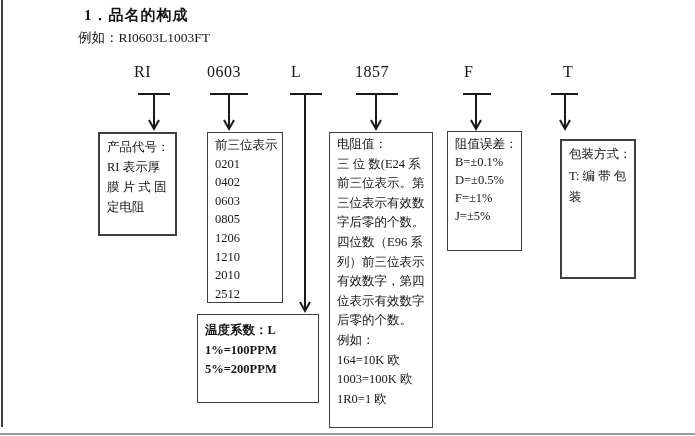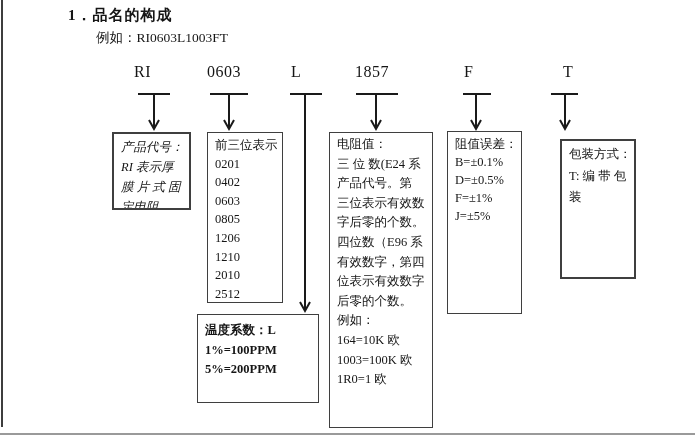--- a/index.html
+++ b/index.html
@@ -1,39 +1,39 @@
 <!DOCTYPE html>
 <html><head>
 <meta charset="utf-8">
 <style>
   html,body{margin:0;padding:0;background:#fff;}
   .canvas{
     position:relative;width:695px;height:436px;background:#ffffff;overflow:hidden;
     font-family:"Liberation Serif","DejaVu Serif",serif;color:#151515;
   }
   .abs{position:absolute;}
-  .page-title{left:68px;top:6px;font-size:15px;font-weight:bold;letter-spacing:1px;}
-  .example{left:96px;top:29px;font-size:13.5px;text-align:center;}
+  .page-title{left:84px;top:6px;font-size:15px;font-weight:bold;letter-spacing:1px;}
+  .example{left:78px;top:29px;font-size:13.5px;text-align:center;}
   .code{position:absolute;top:63px;font-size:16px;letter-spacing:.5px;}
   .code-product{left:134px;}
   .code-size{left:207px;}
   .code-tcr{left:291px;}
   .code-resistance{left:355px;}
   .code-tolerance{left:464px;}
   .code-packaging{left:563px;}
   .box{
     position:absolute;box-sizing:border-box;border:2px solid #3f3f3f;
     background:#fff;font-size:12.5px;padding:3px 7px;line-height:20px;
     white-space:nowrap;overflow:hidden;
   }
   .box-line{display:block;}
-  .box-product{left:112px;top:132px;width:79px;height:78px;line-height:20px;font-style:italic;}
+  .box-product{left:98px;top:132px;width:79px;height:104px;line-height:20px;}
   .box-size{left:207px;top:132px;width:76px;height:171px;line-height:18.6px;border-width:1.5px;}
   .box-resistance{left:329px;top:132px;width:104px;height:296px;line-height:19.6px;padding-top:2px;border-width:1.5px;}
-  .box-tolerance{left:447px;top:131px;width:75px;height:183px;line-height:18px;border-width:1.5px;}
+  .box-tolerance{left:447px;top:131px;width:75px;height:120px;line-height:18px;border-width:1.5px;}
   .box-packaging{left:537px;top:139px;width:76px;height:140px;line-height:21.5px;margin-left:23px;}
   .box-temperature{left:197px;top:314px;width:122px;height:89px;line-height:19.5px;padding-top:6px;border-width:1.5px;font-weight:bold;}
   .arrow-layer{left:0;top:0;width:695px;height:436px;pointer-events:none;}
   .page-border-left{left:1px;top:0;width:2px;height:427px;background:#3d3d3d;}
   .page-border-bottom{left:0;top:433px;width:695px;height:2px;background:#9a9a9a;}
 </style>
 </head>
 <body>
 
 <div class="canvas">
@@ -98,24 +98,25 @@
         <span class="box-line">1210</span>
         <span class="box-line">2010</span>
         <span class="box-line">2512</span>
       </div>
   </div>
 
   <div class="box box-resistance">
     <span class="box-line">电阻值：</span>
     <div>
         <span class="box-line">三 位 数(E24 系</span>
-        <span class="box-line">产品代号。第</span>
+        <span class="box-line">前三位表示。第</span>
         <span class="box-line">三位表示有效数</span>
         <span class="box-line">字后零的个数。</span>
         <span class="box-line">四位数（E96 系</span>
+        <span class="box-line">列）前三位表示</span>
         <span class="box-line">有效数字，第四</span>
         <span class="box-line">位表示有效数字</span>
         <span class="box-line">后零的个数。</span>
         <span class="box-line">例如：</span>
         <span class="box-line">164=10K 欧</span>
         <span class="box-line">1003=100K 欧</span>
         <span class="box-line">1R0=1 欧</span>
       </div>
   </div>
 

